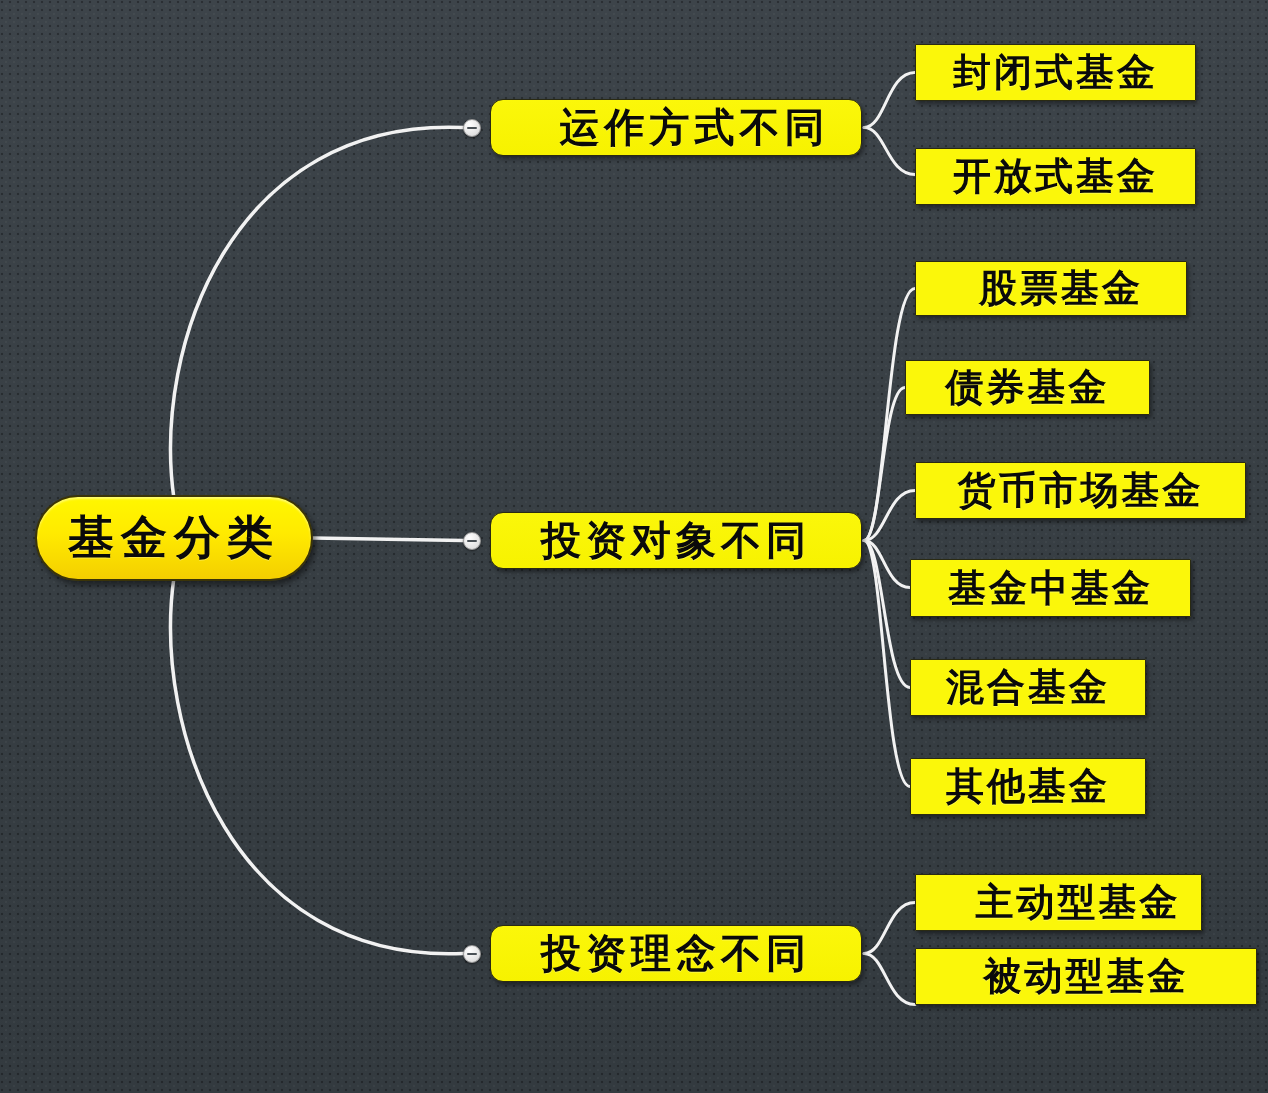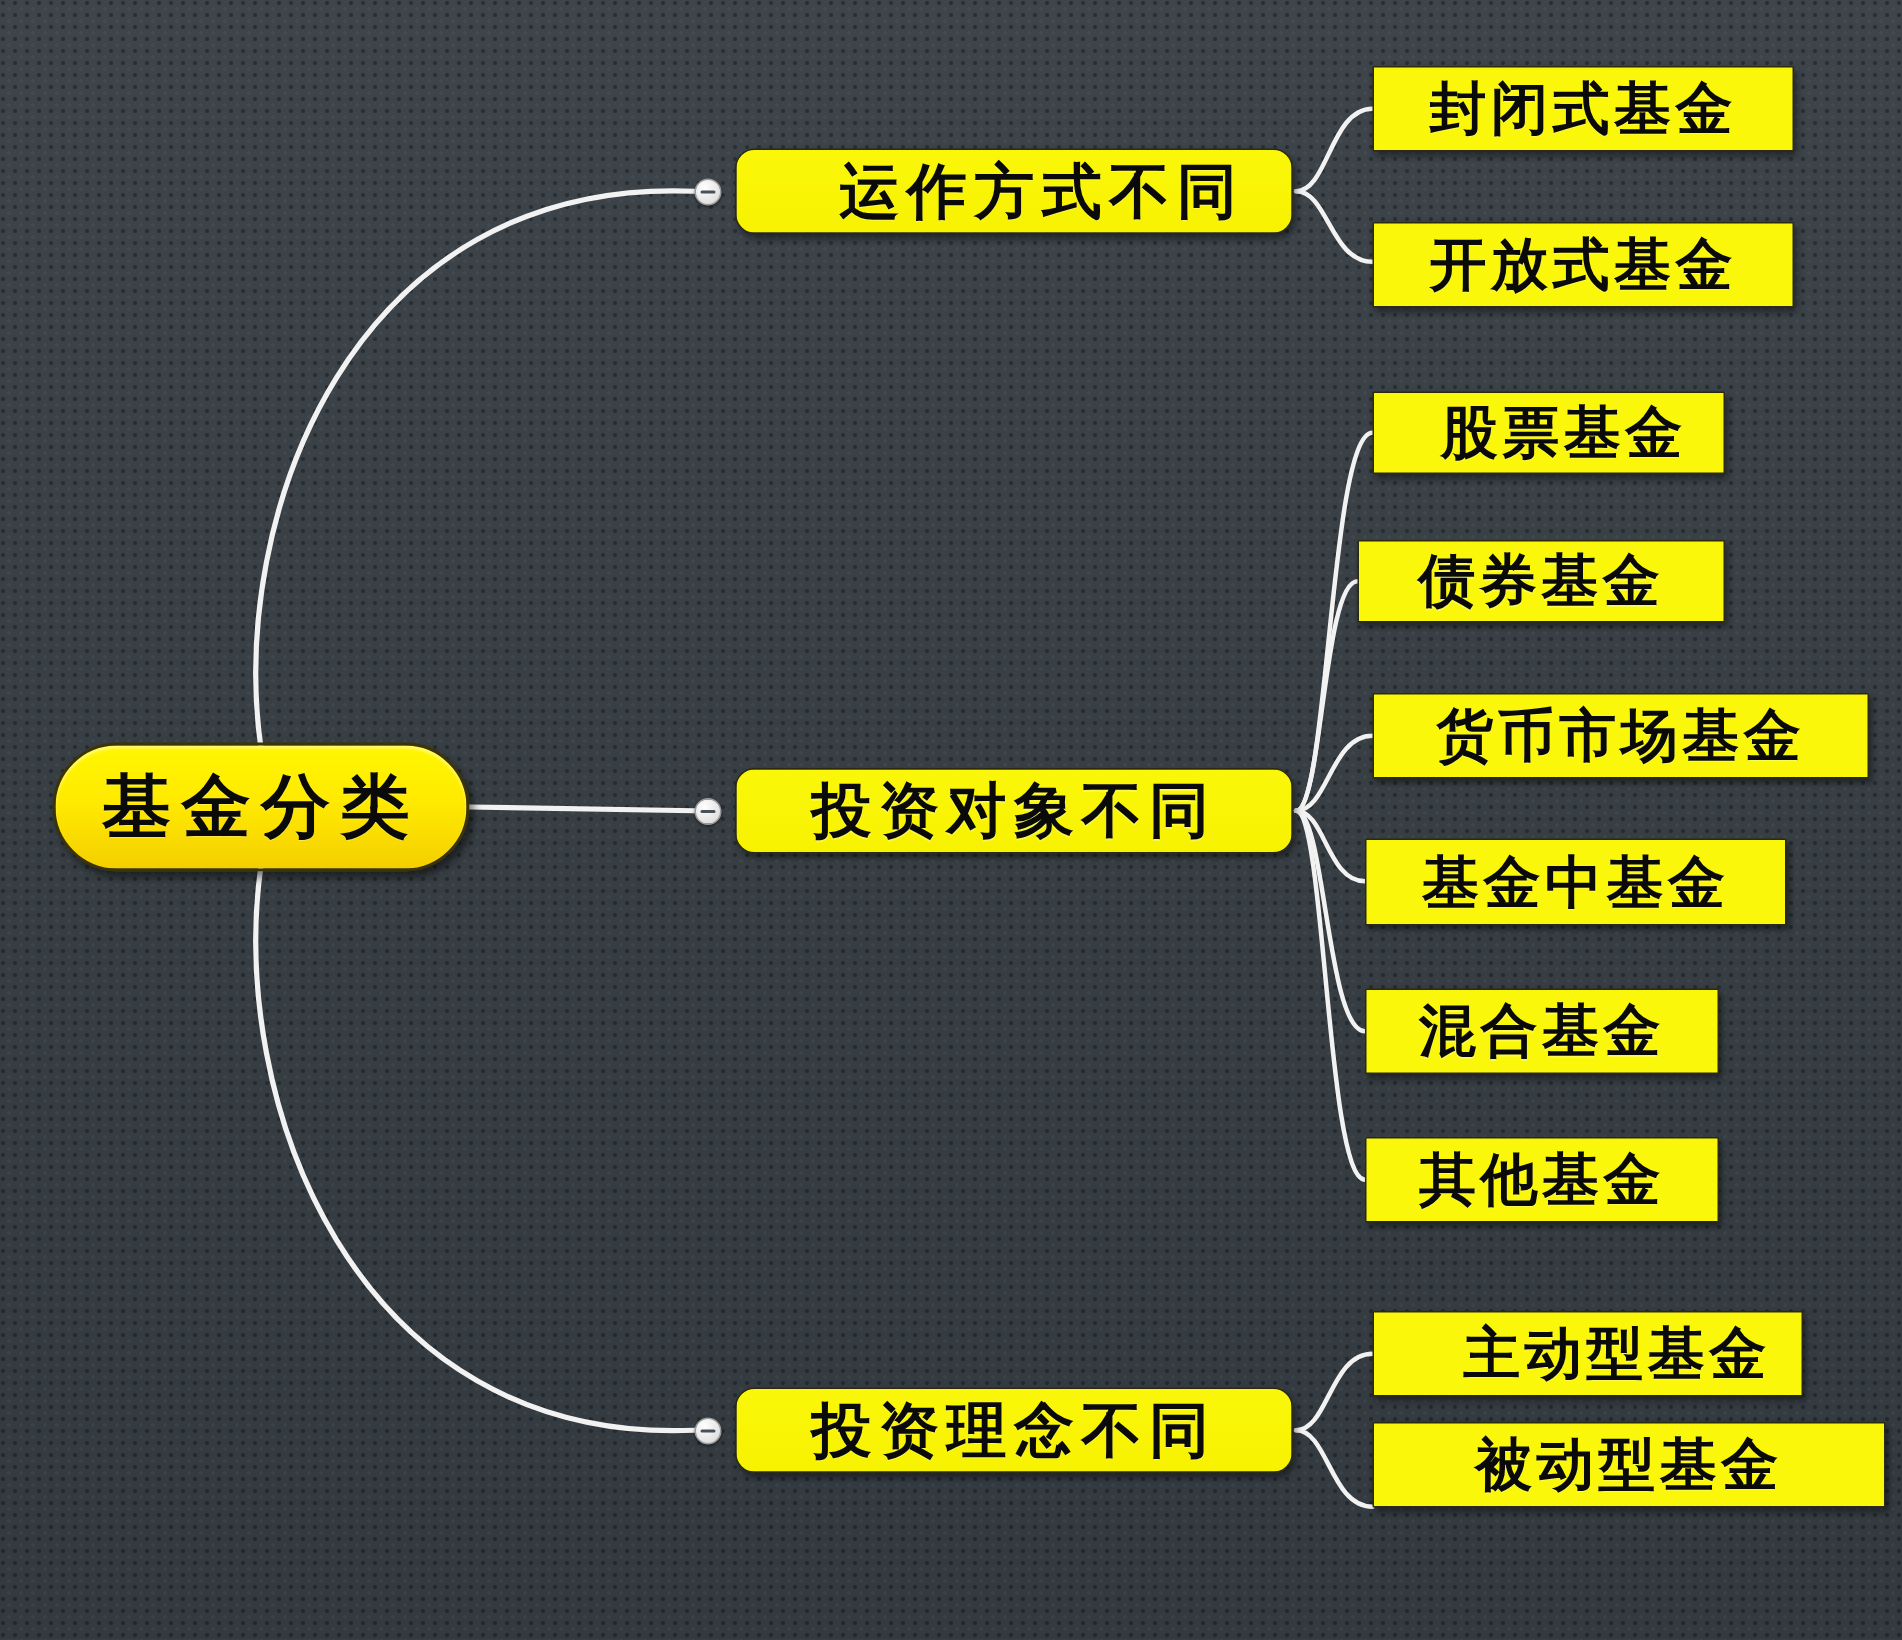--- a/index.html
+++ b/index.html
@@ -118,21 +118,21 @@
       <div class="node leaf" style="left: 915px; top: 44px; width: 281px; height: 57px;">
         <span>封闭式基金</span>
       </div>
       <div class="node leaf" style="left: 915px; top: 148px; width: 281px; height: 57px;">
         <span>开放式基金</span>
       </div>
       <div class="node branch" style="left: 490px; top: 512px; width: 372px; height: 57px;">
         <span>投资对象不同</span>
       </div>
       <div class="collapse-dot" style="left: 463px; top: 531.5px;"></div>
-      <div class="node leaf" style="left: 915px; top: 261px; width: 235px; height: 55px; padding-left: 20px;">
+      <div class="node leaf" style="left: 915px; top: 261px; width: 272px; height: 55px; padding-left: 20px;">
         <span>股票基金</span>
       </div>
       <div class="node leaf" style="left: 905px; top: 360px; width: 245px; height: 55px; text-align: center;">
         <span>债券基金</span>
       </div>
       <div class="node leaf" style="left: 915px; top: 462px; width: 331px; height: 57px;">
         <span>货币市场基金</span>
       </div>
       <div class="node leaf" style="left: 910px; top: 559px; width: 281px; height: 58px;">
         <span>基金中基金</span>

